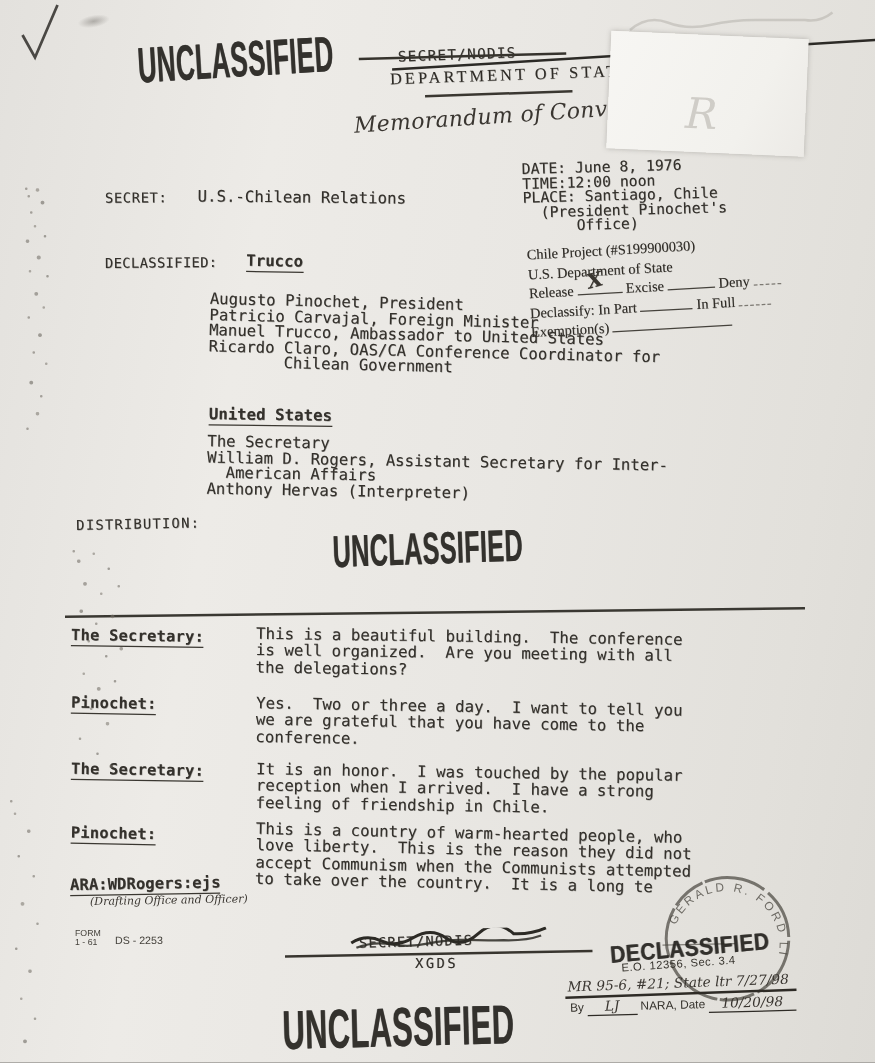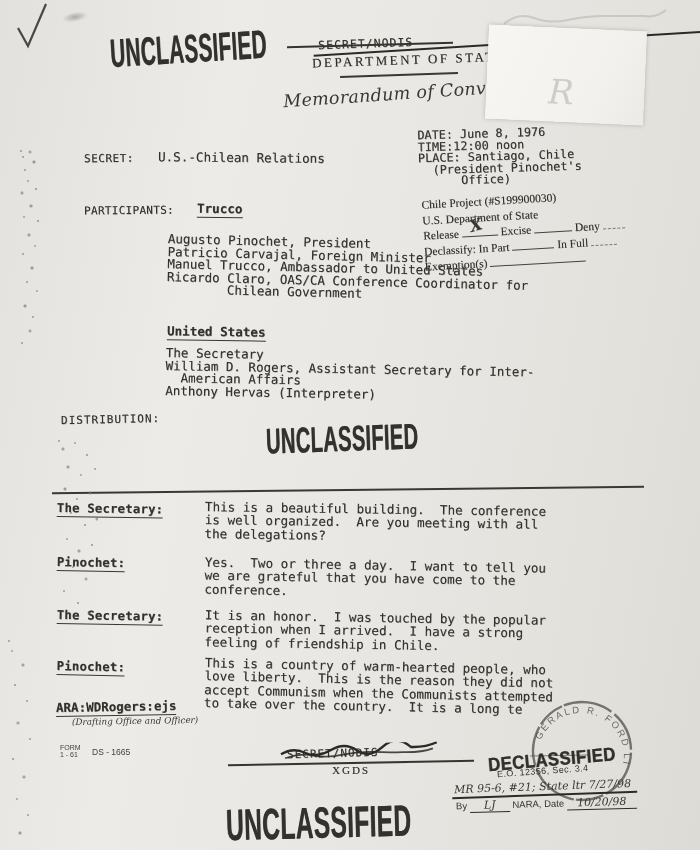--- a/index.html
+++ b/index.html
@@ -86,21 +86,21 @@
     </div>
     <div>
       <span>Exemption(s)</span>
       <span class="blank" style="width:96px;"></span>
     </div>
   </div>
 
   <div class="abs tw" style="left:84px;top:152px;font-size:11px;letter-spacing:.5px;transform:rotate(-.5deg);">SECRET:</div>
   <div class="abs tw" style="left:158px;top:150px;font-size:12.6px;transform:rotate(.6deg);">U.S.-Chilean Relations</div>
 
-  <div class="abs tw" style="left:84px;top:204px;font-size:11px;letter-spacing:.3px;transform:rotate(-.5deg);">PARTICIPANTS:</div>
+  <div class="abs tw" style="left:84px;top:204px;font-size:11px;letter-spacing:.3px;transform:rotate(-.5deg);">DECLASSIFIED:</div>
   <div class="abs tw ul" style="left:197px;top:201px;font-size:12.6px;font-weight:bold;transform:rotate(.8deg);">Trucco</div>
 
   <div class="abs tw" style="left:168px;top:233px;font-size:12.5px;line-height:12.6px;transform:rotate(1.4deg);transform-origin:left top;">
     <div class="listline">Augusto Pinochet, President</div>
     <div class="listline">Patricio Carvajal, Foreign Minister</div>
     <div class="listline">Manuel Trucco, Ambassador to United States</div>
     <div class="listline">Ricardo Claro, OAS/CA Conference Coordinator for</div>
     <div class="listline">        Chilean Government</div>
   </div>
 
@@ -148,32 +148,32 @@
 to take over the country.  It is a long te</div>
   </div>
 
   <div class="abs tw ul" style="left:56px;top:699px;font-size:12.5px;font-weight:bold;transform:rotate(-1deg);">ARA:WDRogers:ejs</div>
   <div class="abs handw" style="left:72px;top:716px;font-size:8.8px;transform:rotate(-1deg);">(Drafting Office and Officer)</div>
 
   <div class="abs" style="left:60px;top:744px;font-size:7px;line-height:7px;font-family:'Liberation Sans',sans-serif;color:#45423c;">
     <div>FORM</div>
     <div>1 - 61</div>
   </div>
-  <div class="abs" style="left:92px;top:747px;font-size:8.5px;font-family:'Liberation Sans',sans-serif;color:#45423c;">DS - 1665</div>
+  <div class="abs" style="left:92px;top:747px;font-size:8.5px;font-family:'Liberation Sans',sans-serif;color:#45423c;">DS - 2253</div>
 
   <div class="abs" style="left:228px;top:762px;width:246px;height:1.5px;background:#38352f;transform:rotate(-1deg);"></div>
   <div class="abs" style="left:530px;top:755px;width:58px;height:1.3px;background:#55524b;transform:rotate(-1deg);opacity:.7;"></div>
   <div class="abs tw" style="left:287px;top:747px;font-size:11px;letter-spacing:1px;transform:rotate(-1.5deg);">
     <span>SECRET/NODIS</span>
     <svg style="position:absolute;left:-8px;top:-3px;" width="160" height="18" viewBox="0 0 160 18">
       <path d="M2,9 q12,-7 24,-1 t26,-2 t26,1 t26,-3 t28,1 q14,1 26,-4" fill="none" stroke="#2c2a25" stroke-width="2.4"></path>
       <path d="M6,13 q14,-5 28,-2 t30,0 t30,-2 t30,1 q18,1 30,-3" fill="none" stroke="#2c2a25" stroke-width="1.8" opacity=".85"></path>
     </svg>
   </div>
-  <div class="abs tw" style="left:332px;top:764px;font-size:11px;letter-spacing:2px;font-family:Liberation Serif, serif;">XGDS</div>
+  <div class="abs tw" style="left:332px;top:764px;font-size:11px;letter-spacing:2px;">XGDS</div>
 
   <svg class="abs" style="left:523px;top:692px;transform:rotate(14deg);" width="118" height="118" viewBox="0 0 118 118">
     <circle cx="59" cy="59" r="49" fill="none" stroke="#47443d" stroke-width="2.4" opacity=".7" stroke-dasharray="40 3 28 2 50 4"></circle>
     <defs>
         <path id="arcTop" d="M 16,64 A 43,43 0 0 1 102,64"></path>
       </defs>
     <text font-size="9.5" letter-spacing="2.2" fill="#47443d" opacity=".75" font-family="Liberation Sans, sans-serif">
       <textPath href="#arcTop" startOffset="4%">GERALD R. FORD LIBRARY</textPath>
     </text>
   </svg>

